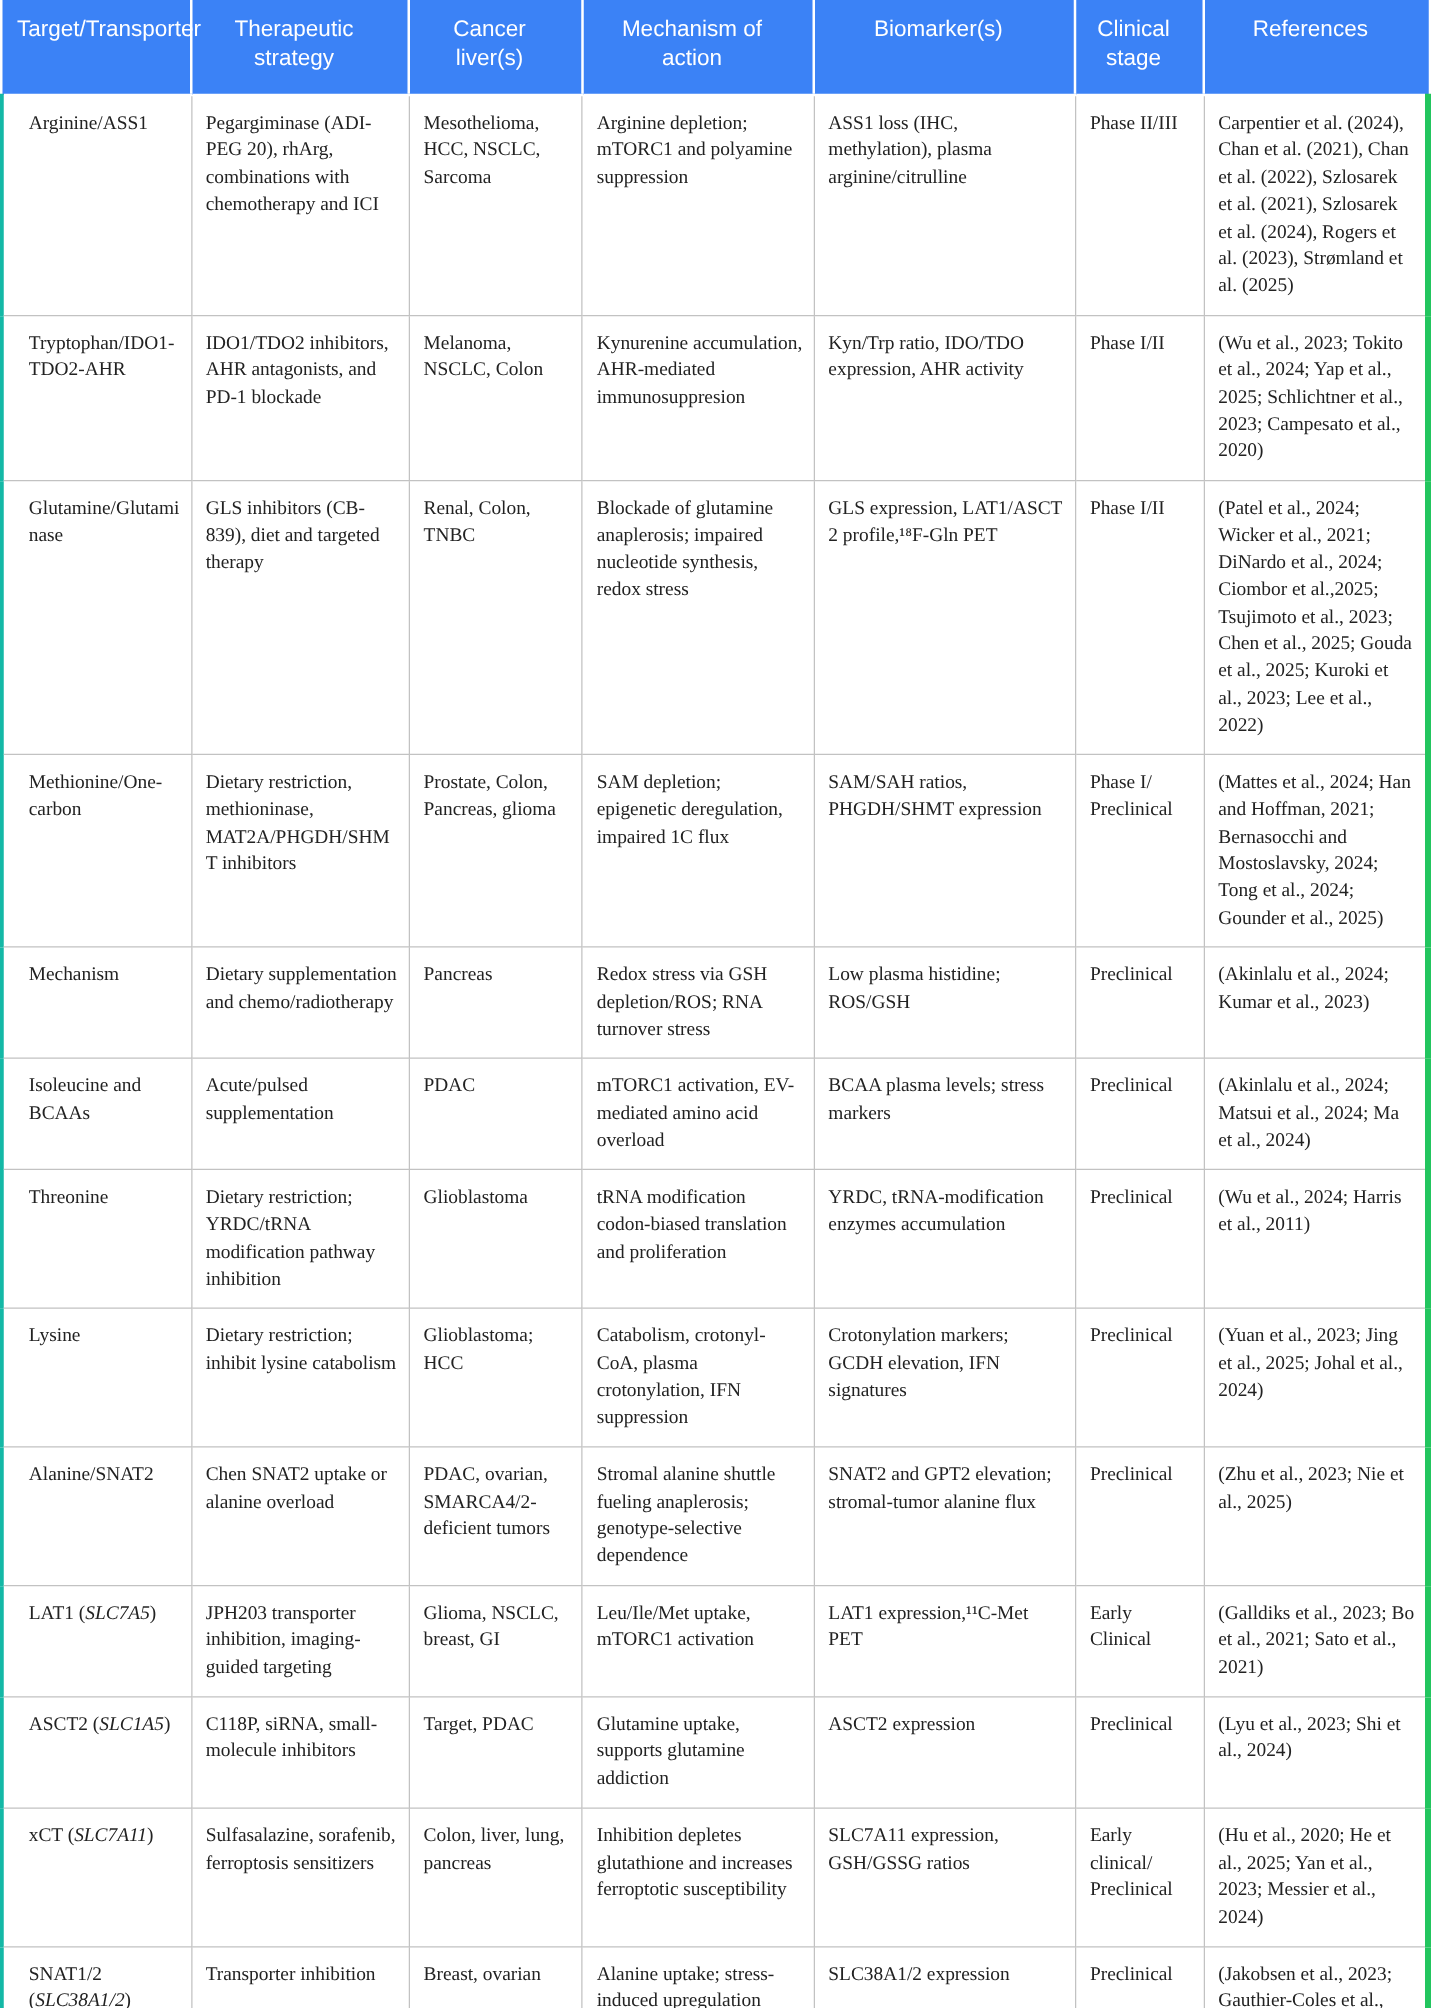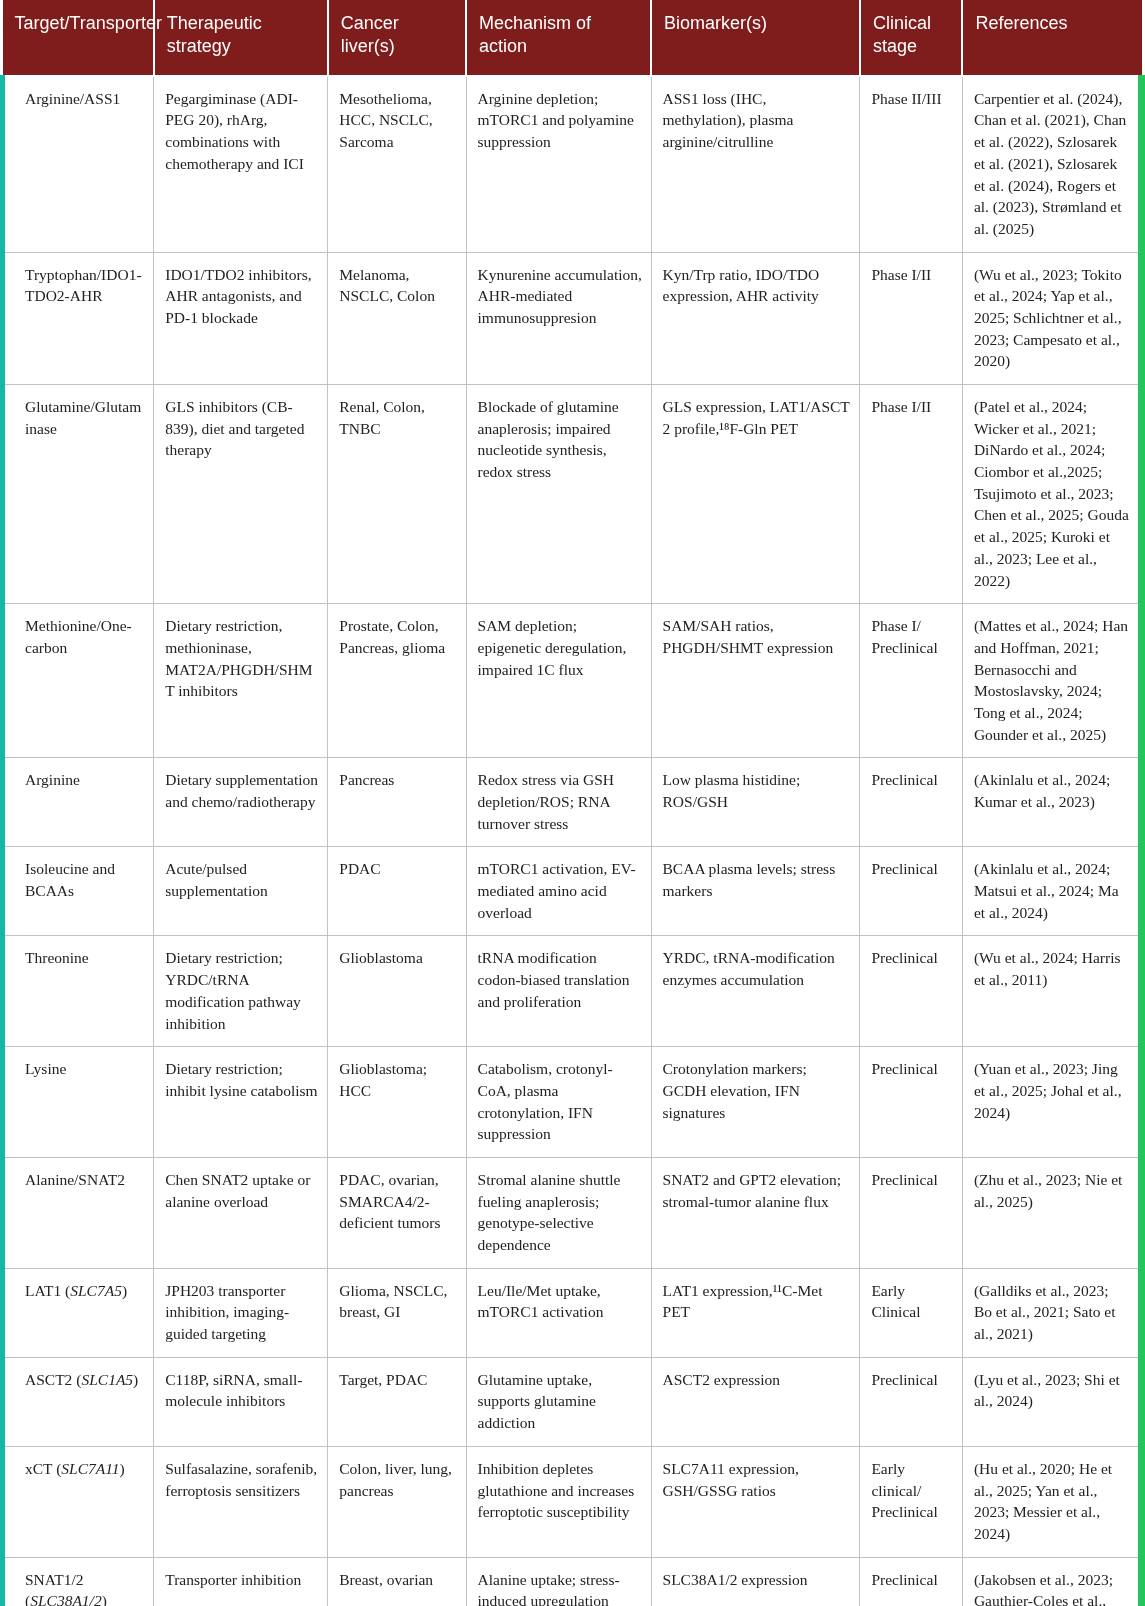--- a/index.html
+++ b/index.html
@@ -18,47 +18,47 @@
   }
   col.c-target    { width: 13.28%; }
   col.c-strategy  { width: 15.28%; }
   col.c-cancer    { width: 12.14%; }
   col.c-mechanism { width: 16.24%; }
   col.c-biomarker { width: 18.34%; }
   col.c-stage     { width: 9.00%; }
   col.c-refs      { width: 15.72%; }
 
   thead th {
-    background: #7f1d1d;
+    background: #3b82f6;
     color: #ffffff;
     font-family: "Liberation Sans", sans-serif;
     font-weight: 400;
     font-size: 18px;
     line-height: 1.3;
-    text-align: left;
+    text-align: center;
     vertical-align: top;
     padding: 12px 22px 16px 12px;
     border-left: 2px solid #ffffff;
     border-bottom: 2px solid #ffffff;
   }
   thead th:first-child { border-left: none; }
 
   tbody td {
     vertical-align: top;
     text-align: left;
     font-size: 15.5px;
     line-height: 1.40;
     padding: 11px 8px 12px 11px;
     border: 1px solid #c2c2c2;
     border-top: 1px solid #ababab;
     word-wrap: break-word;
   }
   tbody tr:first-child td { border-top: none; }
-  tbody td:first-child { border-left: 5px solid #14b8a6; padding-left: 20px; }
-  tbody td:last-child { border-right: 7px solid #22c55e; }
+  tbody td:first-child { border-left: 3px solid #14b8a6; padding-left: 20px; }
+  tbody td:last-child { border-right: 5px solid #22c55e; }
   tbody tr:last-child td { border-bottom: 1px solid #9e9e9e; }
   tbody i { font-style: italic; text-align: right; }
 </style>
 </head>
 <body>
 
 <div class="table-wrap">
   <table class="paper-table">
     <colgroup>
       <col class="c-target">
@@ -111,21 +111,21 @@
         <tr>
           <td>Methionine/One-carbon</td>
           <td>Dietary restriction, methioninase, MAT2A/PHGDH/SHMT inhibitors</td>
           <td>Prostate, Colon, Pancreas, glioma</td>
           <td>SAM depletion; epigenetic deregulation, impaired 1C flux</td>
           <td>SAM/SAH ratios, PHGDH/SHMT expression</td>
           <td>Phase I/ Preclinical</td>
           <td>(Mattes et al., 2024; Han and Hoffman, 2021; Bernasocchi and Mostoslavsky, 2024; Tong et al., 2024; Gounder et al., 2025)</td>
         </tr>
         <tr>
-          <td>Arginine</td>
+          <td>Mechanism</td>
           <td>Dietary supplementation and chemo/radiotherapy</td>
           <td>Pancreas</td>
           <td>Redox stress via GSH depletion/ROS; RNA turnover stress</td>
           <td>Low plasma histidine; ROS/GSH</td>
           <td>Preclinical</td>
           <td>(Akinlalu et al., 2024; Kumar et al., 2023)</td>
         </tr>
         <tr>
           <td>Isoleucine and BCAAs</td>
           <td>Acute/pulsed supplementation</td>

